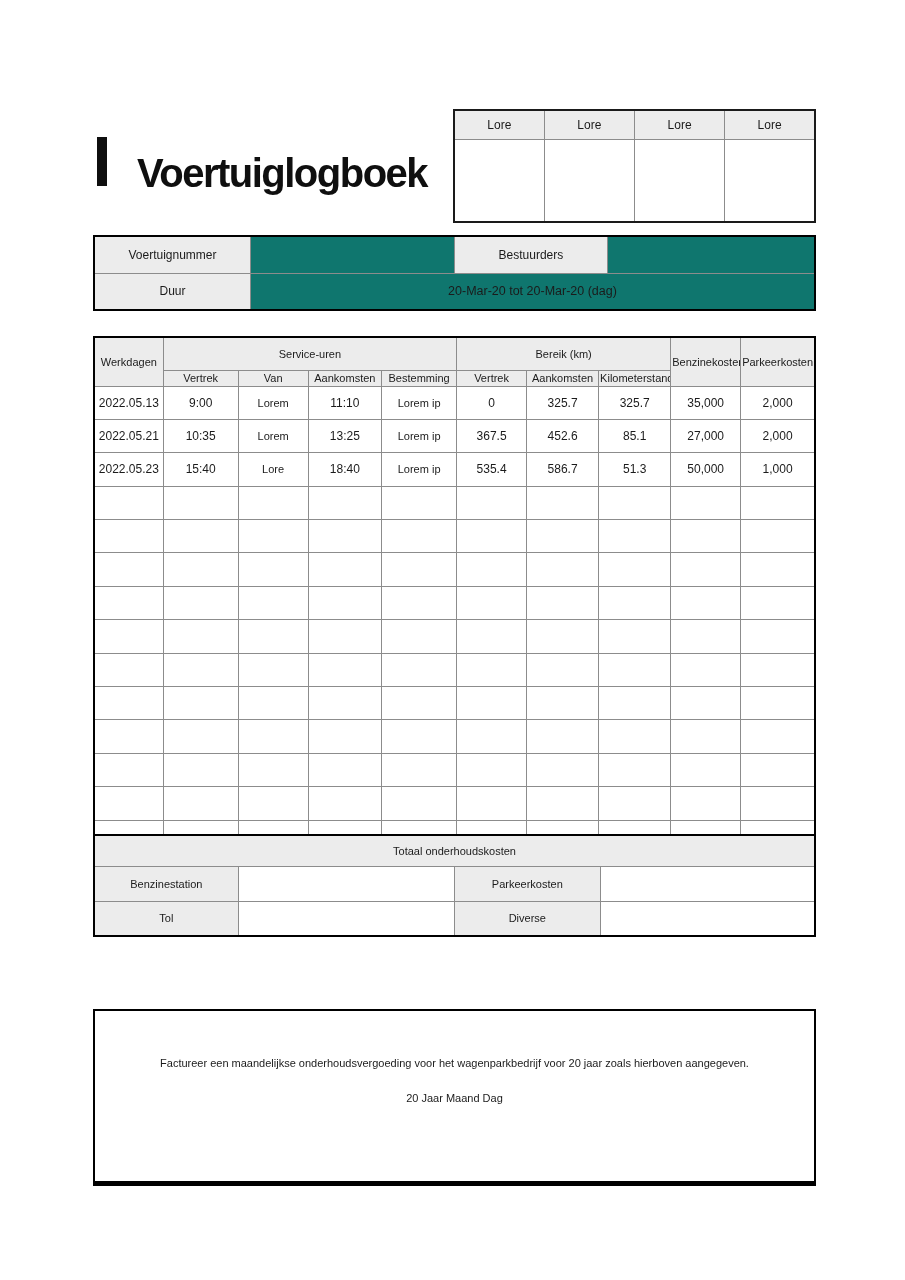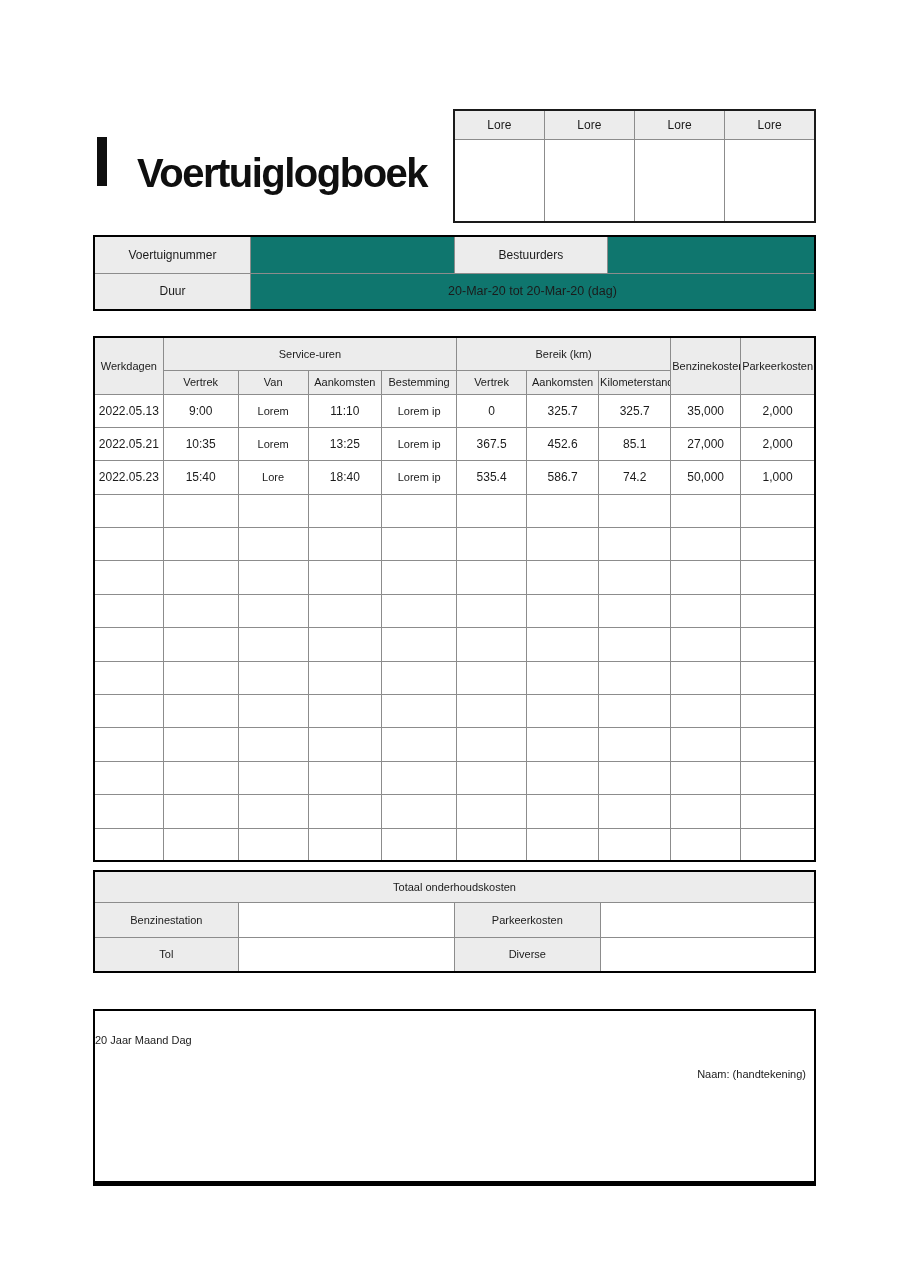--- a/index.html
+++ b/index.html
@@ -56,50 +56,50 @@
   
   .log-table {
     position:absolute; left:93px; top:336px; width:723px;
     border:2px solid #000; font-size:12px;
   }
   .log-table thead th {
     background:#ececec; border:1px solid #8c8c8c;
     font-weight:400; font-size:11px; text-align:center;
   }
   .log-table thead tr.group-row th { height:33px; }
-  .log-table thead tr.sub-row th { height:24px; }
+  .log-table thead tr.sub-row th { height:16px; }
   .log-table tbody td {
     border:1px solid #8c8c8c; height:33.4px;
     text-align:center; background:#fff;
   }
   .log-table td.small { font-size:11px; }
 
   
   .totals-table {
-    position:absolute; left:93px; top:870px; width:723px;
+    position:absolute; left:93px; top:834px; width:723px;
     border:2px solid #000;
   }
   .totals-table td.totals-header {
     background:#ececec; height:31px; border:1px solid #8c8c8c;
     text-align:center; font-size:11px;
   }
   .totals-table th {
     background:#ececec; border:1px solid #8c8c8c;
     font-size:11px; font-weight:400; text-align:center; height:35px;
   }
   .totals-table td.value-cell { border:1px solid #8c8c8c; background:#fff; height:35px; }
 
   
   .footer-box {
     position:absolute; left:93px; top:1009px; width:723px; height:177px;
     border:2px solid #000; border-bottom-width:5px; box-sizing:border-box;
     background:#fff;
   }
   .footer-note  { margin:46px 20px 0 20px; text-align:center; font-size:11px; }
-  .footer-date  { margin:23px 0 0 0; text-align:left; font-size:11px; }
+  .footer-date  { margin:23px 0 0 0; text-align:center; font-size:11px; }
   .footer-sign  { margin:22px 8px 0 0; text-align:right; font-size:11px; }
 </style>
 </head>
 <body>
 
 <div class="page">
 
   <div class="title-accent"></div>
   <h1 class="page-title">Voertuiglogboek</h1>
 
@@ -206,21 +206,21 @@
         <td>2,000</td>
       </tr>
       <tr>
         <td>2022.05.23</td>
         <td>15:40</td>
         <td class="small">Lore</td>
         <td>18:40</td>
         <td class="small">Lorem ip</td>
         <td>535.4</td>
         <td>586.7</td>
-        <td>74.2</td>
+        <td>51.3</td>
         <td>50,000</td>
         <td>1,000</td>
       </tr>
     </tbody>
     <tbody>
         <tr>
           <td></td>
           <td></td>
           <td></td>
           <td></td>
@@ -374,17 +374,17 @@
       <tr>
         <th>Tol</th>
         <td class="value-cell"></td>
         <th>Diverse</th>
         <td class="value-cell"></td>
       </tr>
     </tbody>
   </table>
 
   <div class="footer-box">
+    <p class="footer-note">Factureer een maandelijkse onderhoudsvergoeding voor het wagenparkbedrijf voor 20 jaar zoals hierboven aangegeven.</p>
     <p class="footer-date">20 Jaar Maand Dag</p>
-    <p class="footer-sign">Naam: (handtekening)</p>
   </div>
 
 </div>
 
 </body></html>

